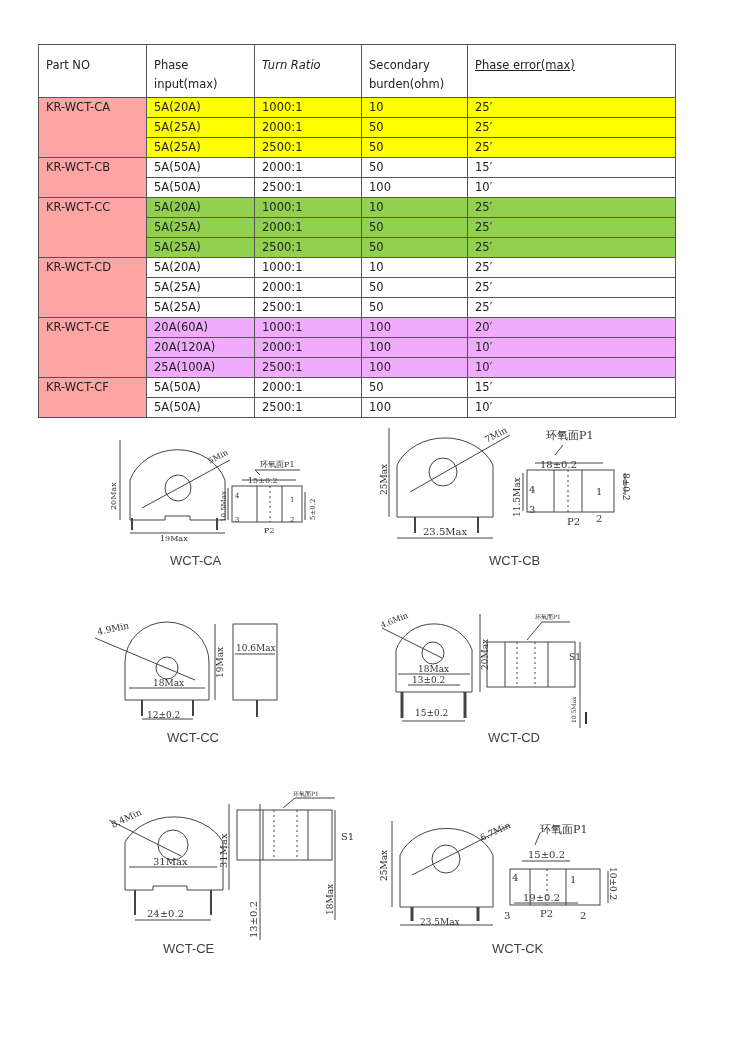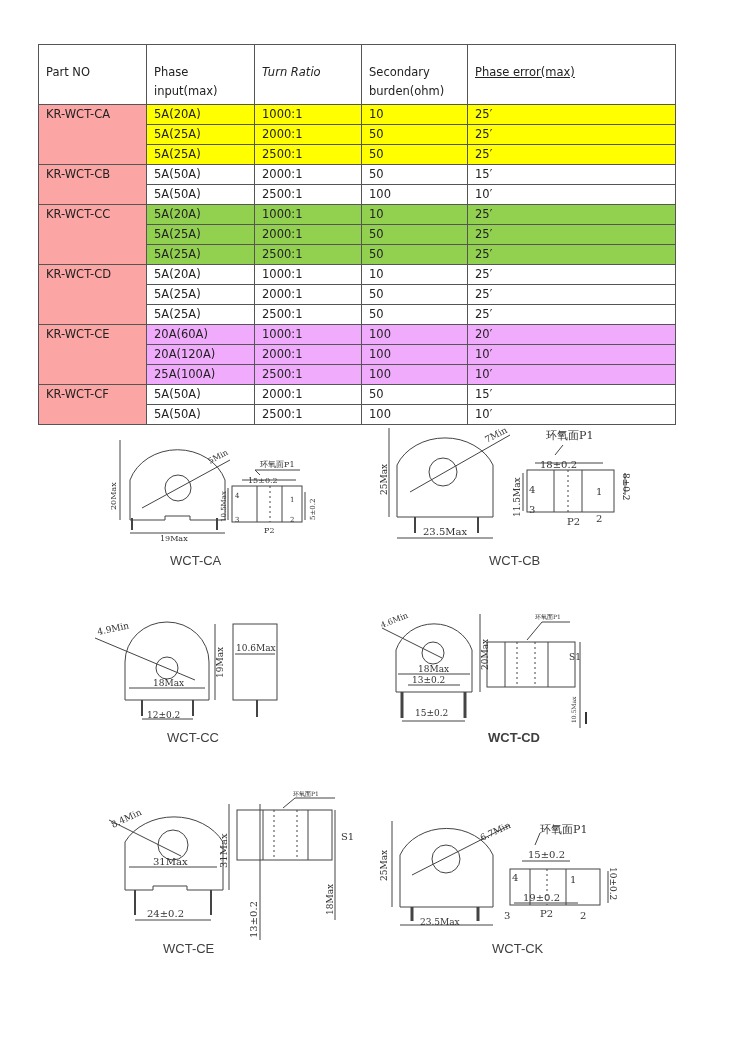--- a/index.html
+++ b/index.html
@@ -1,19 +1,19 @@
 <!DOCTYPE html>
 <html><head>
 <meta charset="utf-8">
 <style>
   html, body { margin: 0; padding: 0; background: #ffffff; }
   body { width: 750px; height: 1060px; position: relative; overflow: hidden; font-family: "Liberation Sans", sans-serif; color: #222; }
   .spec-table { position: absolute; left: 38px; top: 44px; border-collapse: collapse; font-family: "DejaVu Sans", sans-serif; font-size: 11.5px; }
   .spec-table td, .spec-table th { border: 1px solid #555; padding: 0 0 0 7px; height: 19px; text-align: left; vertical-align: top; font-weight: normal; line-height: 19px; }
-  .spec-table th { height: 41px; line-height: 19px; padding-top: 18px; }
+  .spec-table th { height: 41px; line-height: 19px; padding-top: 11px; }
   .c0 { width: 100px; } .c1 { width: 100px; } .c2 { width: 99px; font-style: italic; } .c3 { width: 98px; } .c4 { width: 200px; text-decoration: underline; }
   .row-yellow td.hl { background: #ffff00; }
   .row-green td.hl { background: #92d050; }
   .row-blue td.hl { background: #f0abfc; }
   .part-cell { background: #fca5a5; }
   .drawing { position: absolute; }
   .drawing svg { overflow: visible; }
   .caption { position: absolute; font-family: "Liberation Sans", sans-serif; font-size: 13px; color: #404040; }
   svg text { font-family: "DejaVu Serif", serif; fill: #333; }
   .cursor-mark { position: absolute; left: 585px; top: 712px; width: 2px; height: 12px; background: #333; }
@@ -263,21 +263,21 @@
     <text x="38" y="64" font-size="9">18Max</text>
     <text x="-62" y="108" font-size="9" transform="rotate(-90)">20Max</text>
     <text x="32" y="75" font-size="9">13±0.2</text>
     <text x="35" y="108" font-size="9">15±0.2</text>
     <text x="155" y="11" font-size="6">环氧面P1</text>
     <text x="189" y="52" font-size="9">S1</text>
     <text x="-115" y="196" font-size="6" transform="rotate(-90)">10.5Max</text>
   </svg>
 </div>
 <div class="cursor-mark"></div>
-<div class="caption" style="left:488px; top:730px;font-weight:bold;">WCT-CD</div>
+<div class="caption" style="left:488px; top:730px;">WCT-CD</div>
 
 <div class="drawing" style="left:105px; top:790px;">
   <svg width="260" height="150" stroke="#444" fill="none" stroke-width="1">
     <path d="M20,100 L20,52 A55,46 0 0 1 118,52 L118,100 L82,100 L82,96 L48,96 L48,100 Z"></path>
     <circle cx="68" cy="55" r="15"></circle>
     <line x1="4" y1="30" x2="76" y2="66"></line>
     <line x1="24" y1="77" x2="112" y2="77"></line>
     <line x1="124" y1="14" x2="124" y2="100"></line>
     <line x1="30" y1="100" x2="30" y2="125" stroke-width="2"></line>
     <line x1="106" y1="100" x2="106" y2="125" stroke-width="2"></line>

